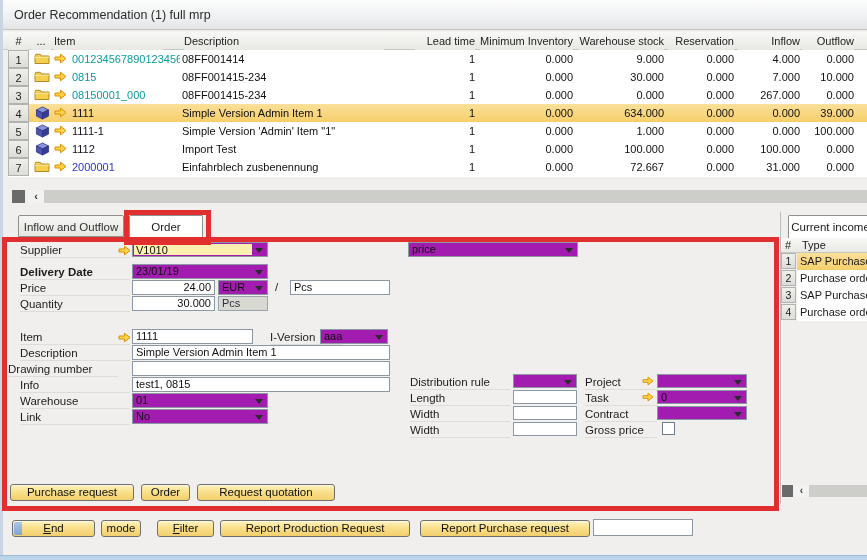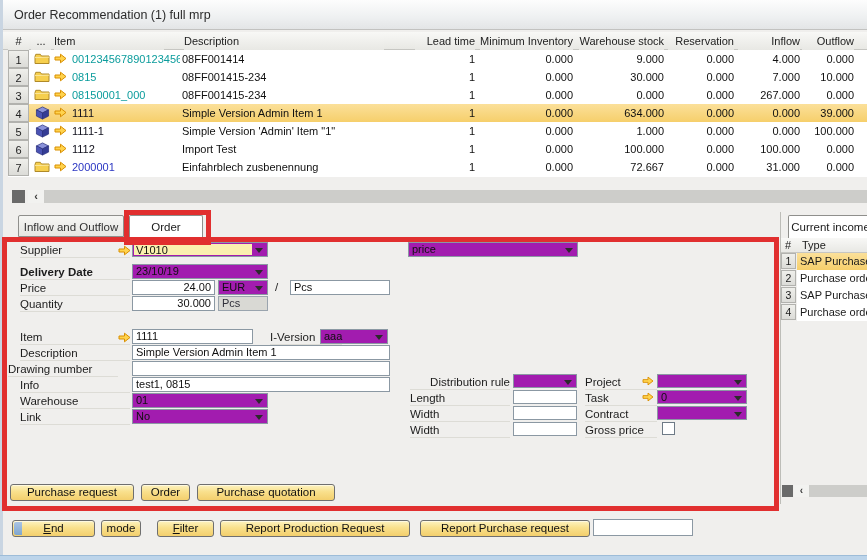--- a/index.html
+++ b/index.html
@@ -308,21 +308,21 @@
     <svg width="13" height="11" viewBox="0 0 13 11">
         <path d="M1 4 h5.5 V1.2 L12 5.5 6.5 9.8 V7 H1 z" fill="#FFD34D" stroke="#D98F00" stroke-width="1"></path>
       </svg>
   </div>
   <div class="abs cmb" style="left:132px;top:242px;width:136px;height:15px;">
     <span class="val-hl">V1010</span>
   </div>
   <div class="abs cmb" style="left:408px;top:242px;width:170px;height:15px;">price</div>
 
   <div class="abs lbl b" style="left:20px;top:265px;">Delivery Date</div>
-  <div class="abs cmb" style="left:132px;top:264px;width:136px;height:15px;">23/10/19</div>
+  <div class="abs cmb" style="left:132px;top:264px;width:136px;height:15px;">23/01/19</div>
 
   <div class="abs lbl" style="left:20px;top:281px;">Price</div>
   <div class="abs inp r" style="left:132px;top:280px;width:83px;height:15px;">24.00</div>
   <div class="abs cmb" style="left:218px;top:280px;width:50px;height:15px;">EUR</div>
   <div class="abs" style="left:275px;top:281px;font-size:11.5px;">/</div>
   <div class="abs inp" style="left:290px;top:280px;width:100px;height:15px;">Pcs</div>
 
   <div class="abs lbl" style="left:20px;top:297px;">Quantity</div>
   <div class="abs inp r" style="left:132px;top:296px;width:83px;height:15px;">30.000</div>
   <div class="abs inp gray" style="left:218px;top:296px;width:50px;height:15px;">Pcs</div>
@@ -345,21 +345,21 @@
 
   <div class="abs lbl" style="left:20px;top:378px;">Info</div>
   <div class="abs inp" style="left:132px;top:377px;width:258px;height:15px;">test1, 0815</div>
 
   <div class="abs lbl" style="left:20px;top:394px;">Warehouse</div>
   <div class="abs cmb" style="left:132px;top:393px;width:136px;height:15px;">01</div>
 
   <div class="abs lbl" style="left:20px;top:410px;">Link</div>
   <div class="abs cmb" style="left:132px;top:409px;width:136px;height:15px;">No</div>
 
-  <div class="abs lbl mid" style="left:410px;top:375px;text-align:right;">Distribution rule</div>
+  <div class="abs lbl mid" style="left:410px;top:375px;">Distribution rule</div>
   <div class="abs cmb" style="left:513px;top:374px;width:64px;height:14px;"></div>
   <div class="abs lbl short" style="left:585px;top:375px;">Project</div>
   <div class="abs" style="left:642px;top:376px;">
     <svg width="12" height="10" viewBox="0 0 13 11">
         <path d="M1 4 h5.5 V1.2 L12 5.5 6.5 9.8 V7 H1 z" fill="#FFD34D" stroke="#D98F00" stroke-width="1"></path>
       </svg>
   </div>
   <div class="abs cmb" style="left:657px;top:374px;width:90px;height:14px;"></div>
 
   <div class="abs lbl mid" style="left:410px;top:391px;">Length</div>
@@ -377,21 +377,21 @@
   <div class="abs lbl short" style="left:585px;top:407px;">Contract</div>
   <div class="abs cmb" style="left:657px;top:406px;width:90px;height:14px;"></div>
 
   <div class="abs lbl mid" style="left:410px;top:423px;">Width</div>
   <div class="abs inp" style="left:513px;top:422px;width:64px;height:14px;"></div>
   <div class="abs lbl short" style="left:585px;top:423px;">Gross price</div>
   <div class="abs chk" style="left:662px;top:422px;"></div>
 
   <div class="abs btn" style="left:10px;top:484px;width:124px;height:17px;">Purchase request</div>
   <div class="abs btn" style="left:141px;top:484px;width:49px;height:17px;">Order</div>
-  <div class="abs btn" style="left:197px;top:484px;width:138px;height:17px;">Purchase quotation</div>
+  <div class="abs btn" style="left:197px;top:484px;width:138px;height:17px;">Request quotation</div>
 
   <div class="abs sb-sq" style="left:782px;top:485px;width:11px;height:12px;"></div>
   <div class="abs sb-btn" style="left:794px;top:485px;width:15px;height:12px;font-size:10px;line-height:11px;">‹</div>
   <div class="abs sb-trk" style="left:809px;top:485px;width:58px;height:12px;"></div>
 
   <div class="abs btn" id="btn-end" style="left:12px;top:520px;width:83px;height:17px;"><u>E</u>nd</div>
   <div class="abs btn" style="left:101px;top:520px;width:40px;height:17px;">mode</div>
   <div class="abs btn" style="left:157px;top:520px;width:57px;height:17px;"><u>F</u>ilter</div>
   <div class="abs btn" style="left:220px;top:520px;width:190px;height:17px;">Report Production Request</div>
   <div class="abs btn" style="left:420px;top:520px;width:170px;height:17px;">Report Purchase request</div>

